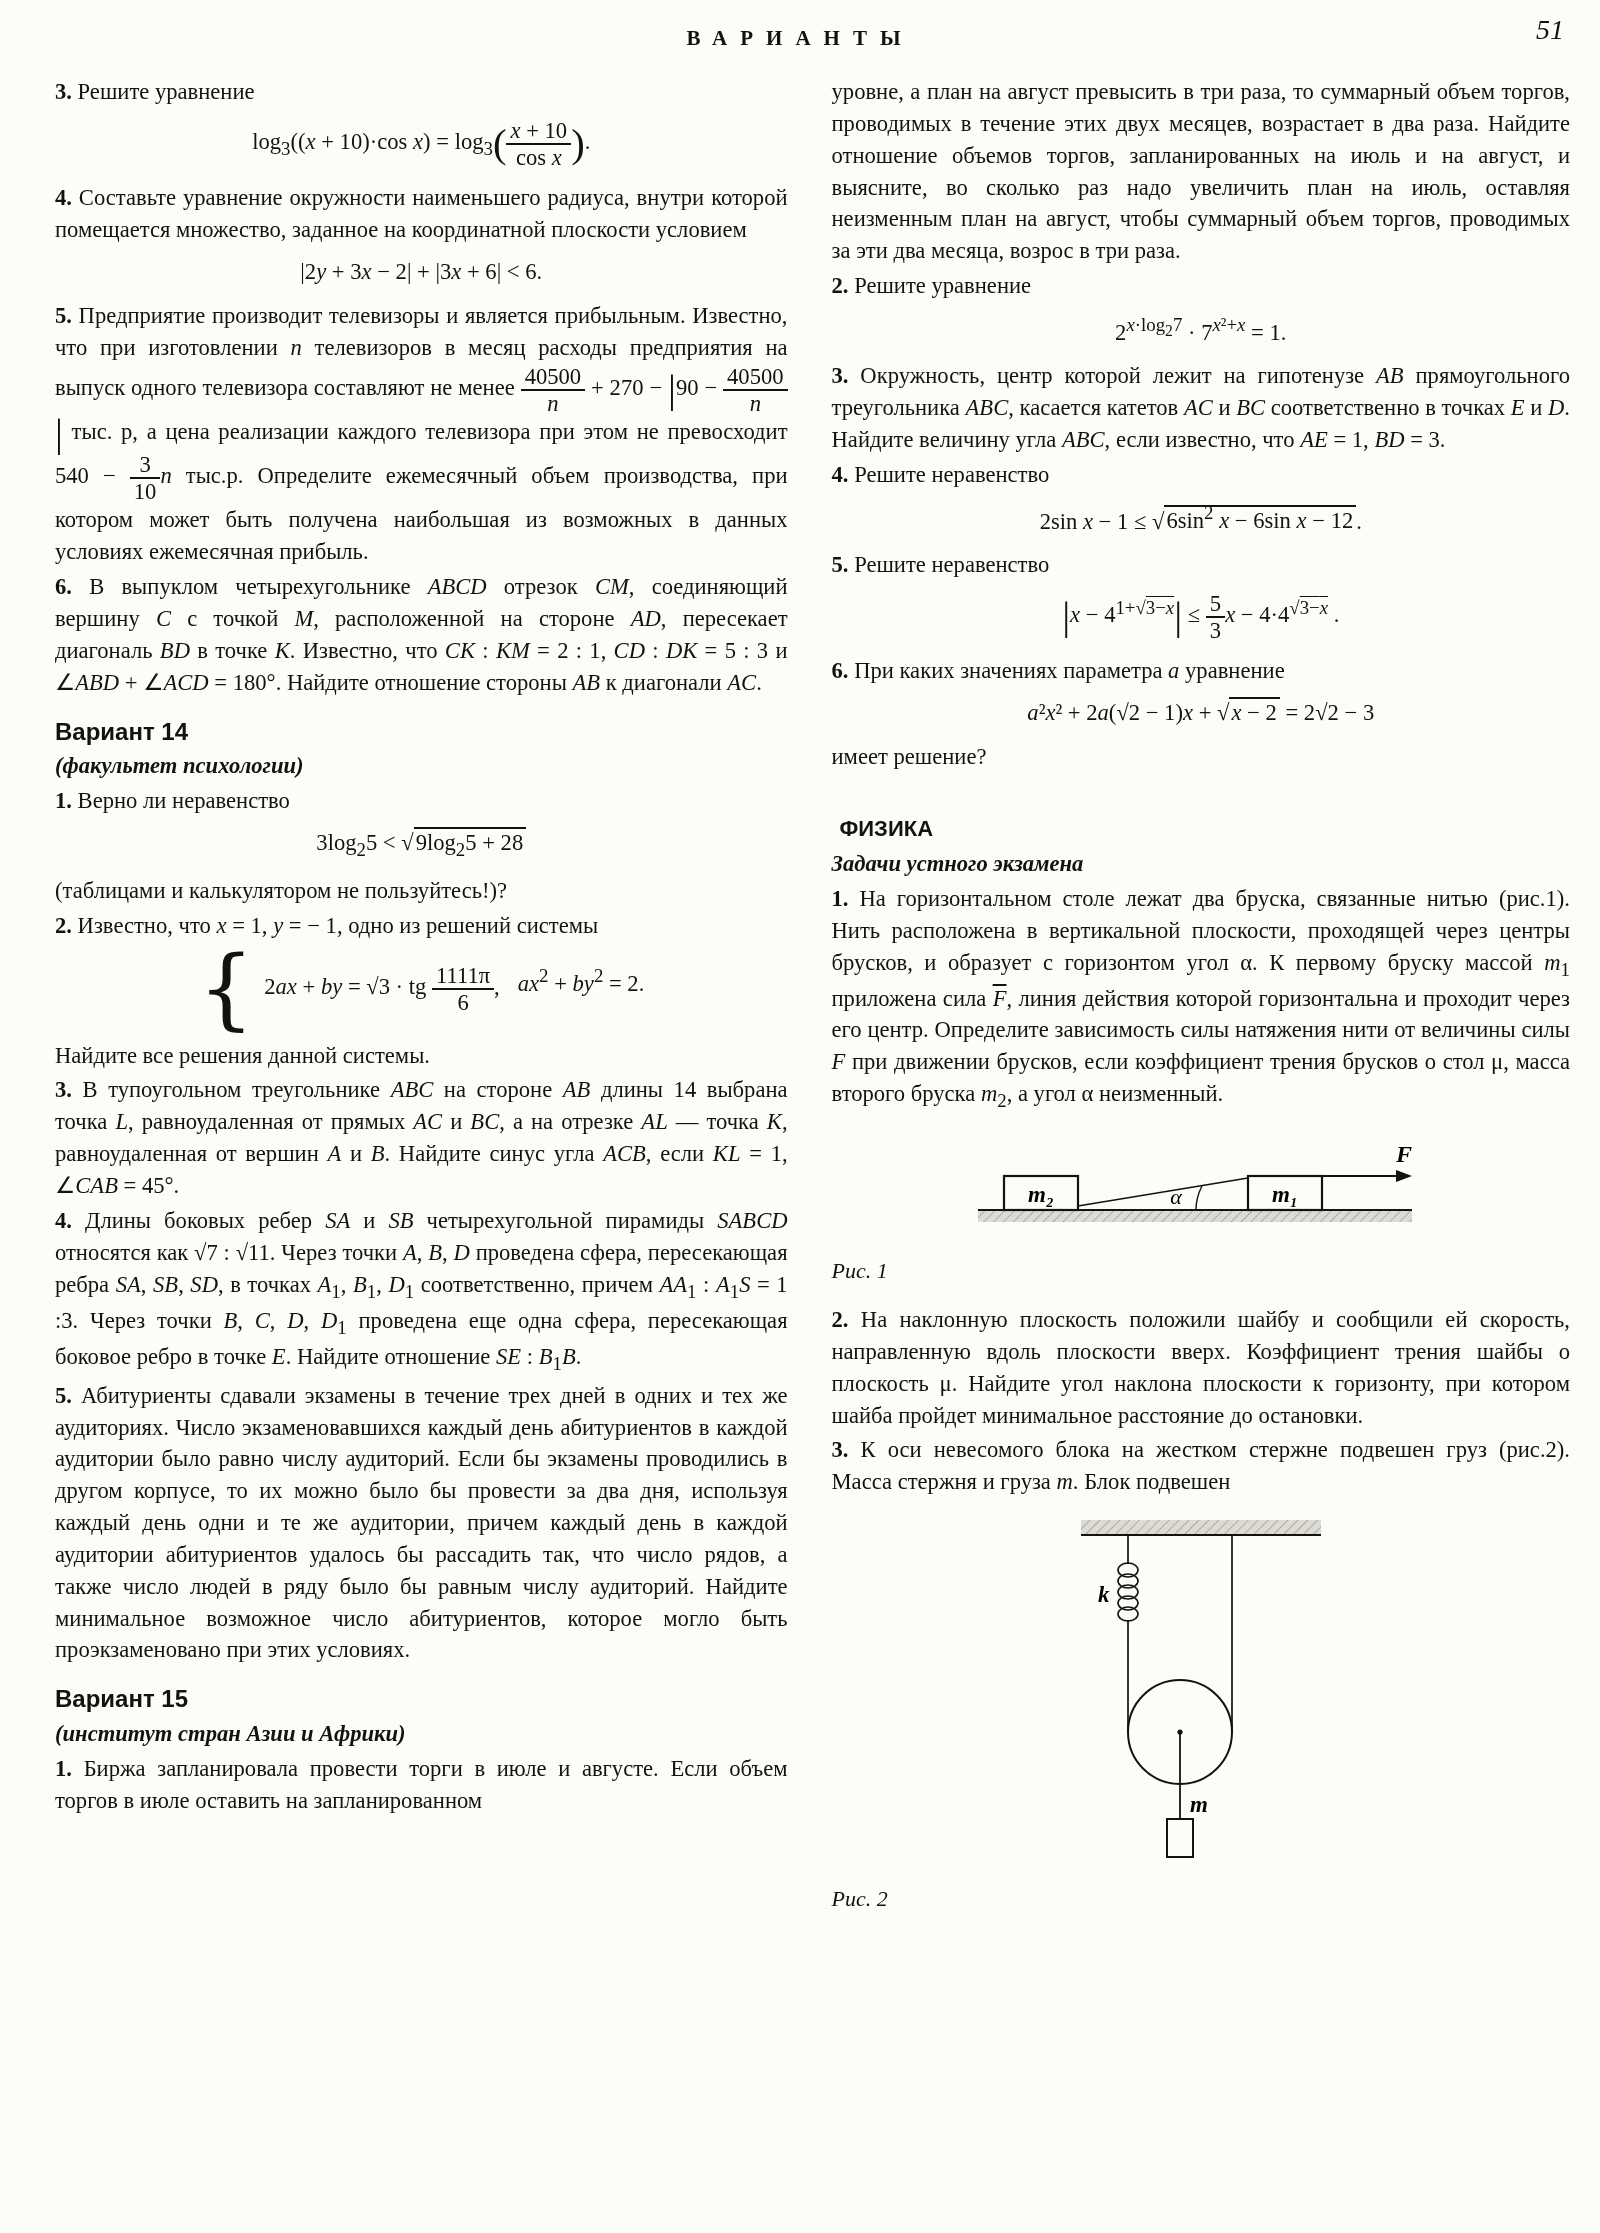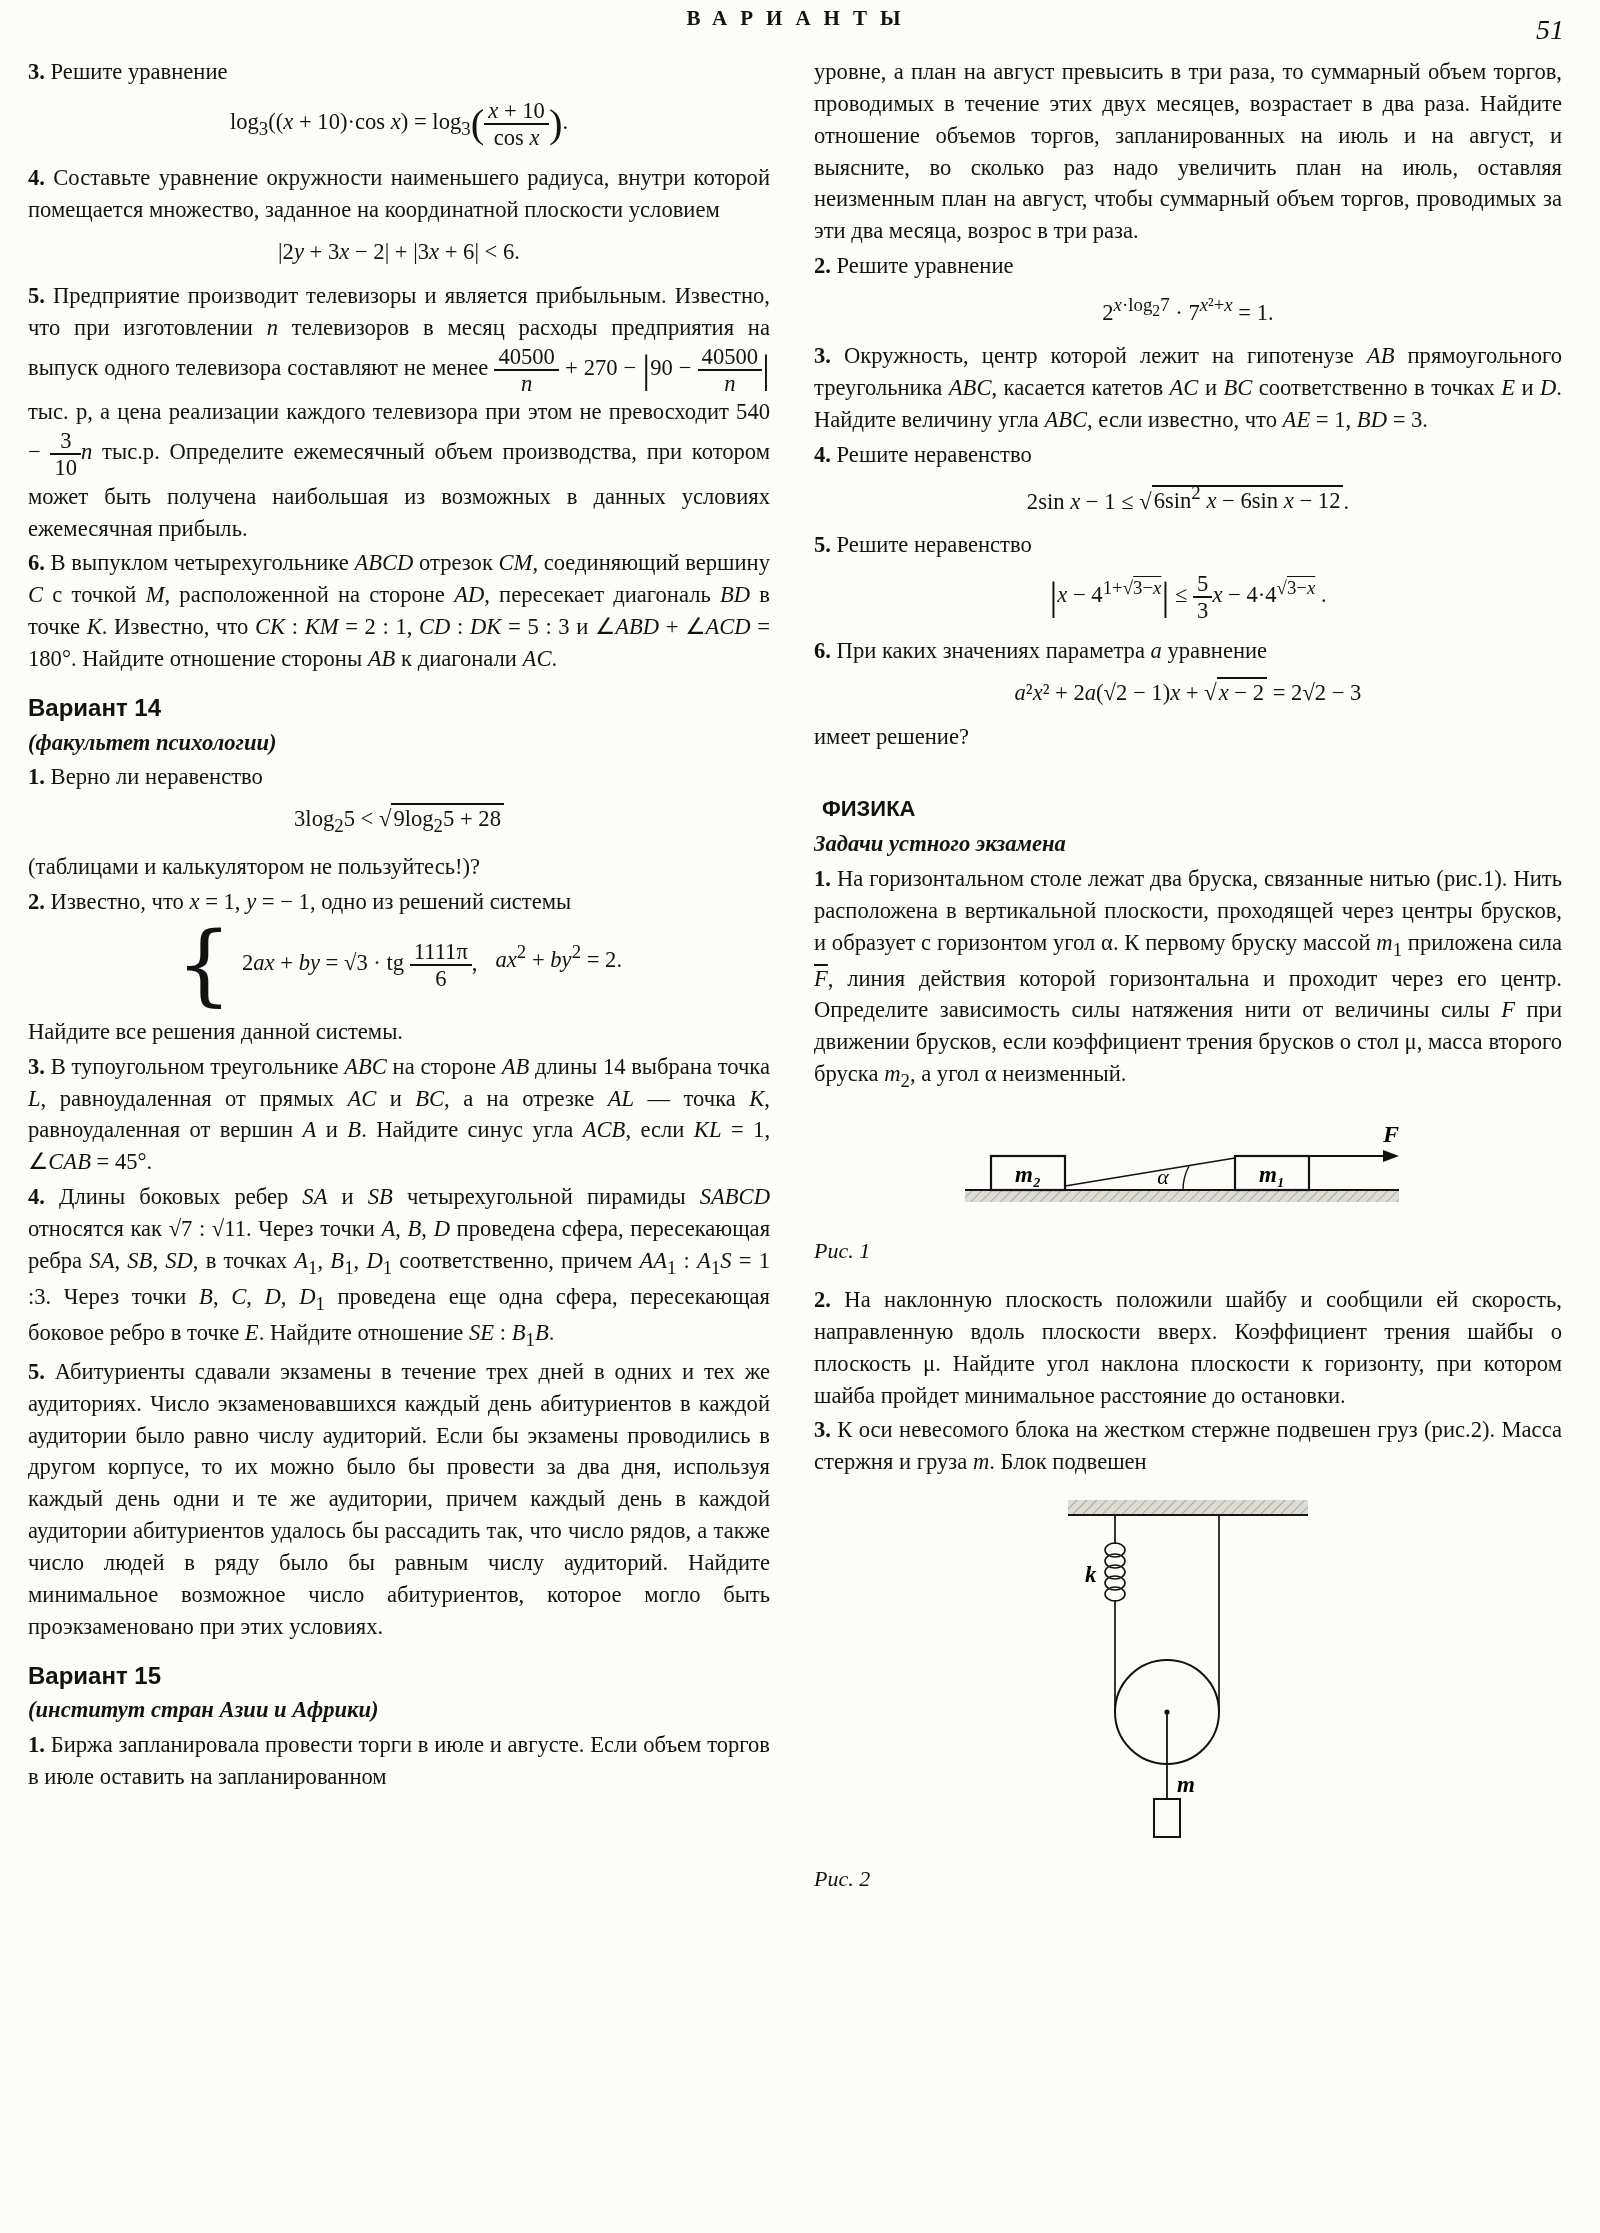--- a/index.html
+++ b/index.html
@@ -8,24 +8,24 @@
     width:1600px;height:2233px;
     margin:0 auto;
     background:#fcfcf9;
     color:#121212;
     font-family:"Liberation Serif", serif;
     font-size:22.6px;
     line-height:1.41;
     overflow:hidden;
     box-sizing:border-box;
   }
-  .pagehead{position:relative;padding-top:4px;height:44px;}
+  .pagehead{position:relative;padding-top:24px;height:44px;}
   .head-title{text-align:center;letter-spacing:13px;font-size:21px;font-weight:600;}
   .page-number{position:absolute;right:36px;top:10px;font-style:italic;font-size:28px;}
-  .cols{display:flex;gap:44px;padding:8px 30px 0 28px;box-sizing:border-box;}
+  .cols{display:flex;gap:44px;padding:8px 30px 0 55px;box-sizing:border-box;}
   .col{box-sizing:border-box;}
   .col-left{width:742px;}
   .col-right{width:748px;}
   p.para{margin:0 0 3px 0;text-align:justify;}
   .formula{text-align:center;margin:10px 0 12px;}
   .frac{display:inline-block;vertical-align:middle;text-align:center;line-height:1.12;}
   .frac .fn{display:block;border-bottom:2px solid #121212;padding:0 4px;}
   .frac .fd{display:block;padding:0 4px;}
   .sqrt{white-space:nowrap;}
   .sqrt .rad{border-top:2px solid #121212;padding:1px 3px 0 2px;}

